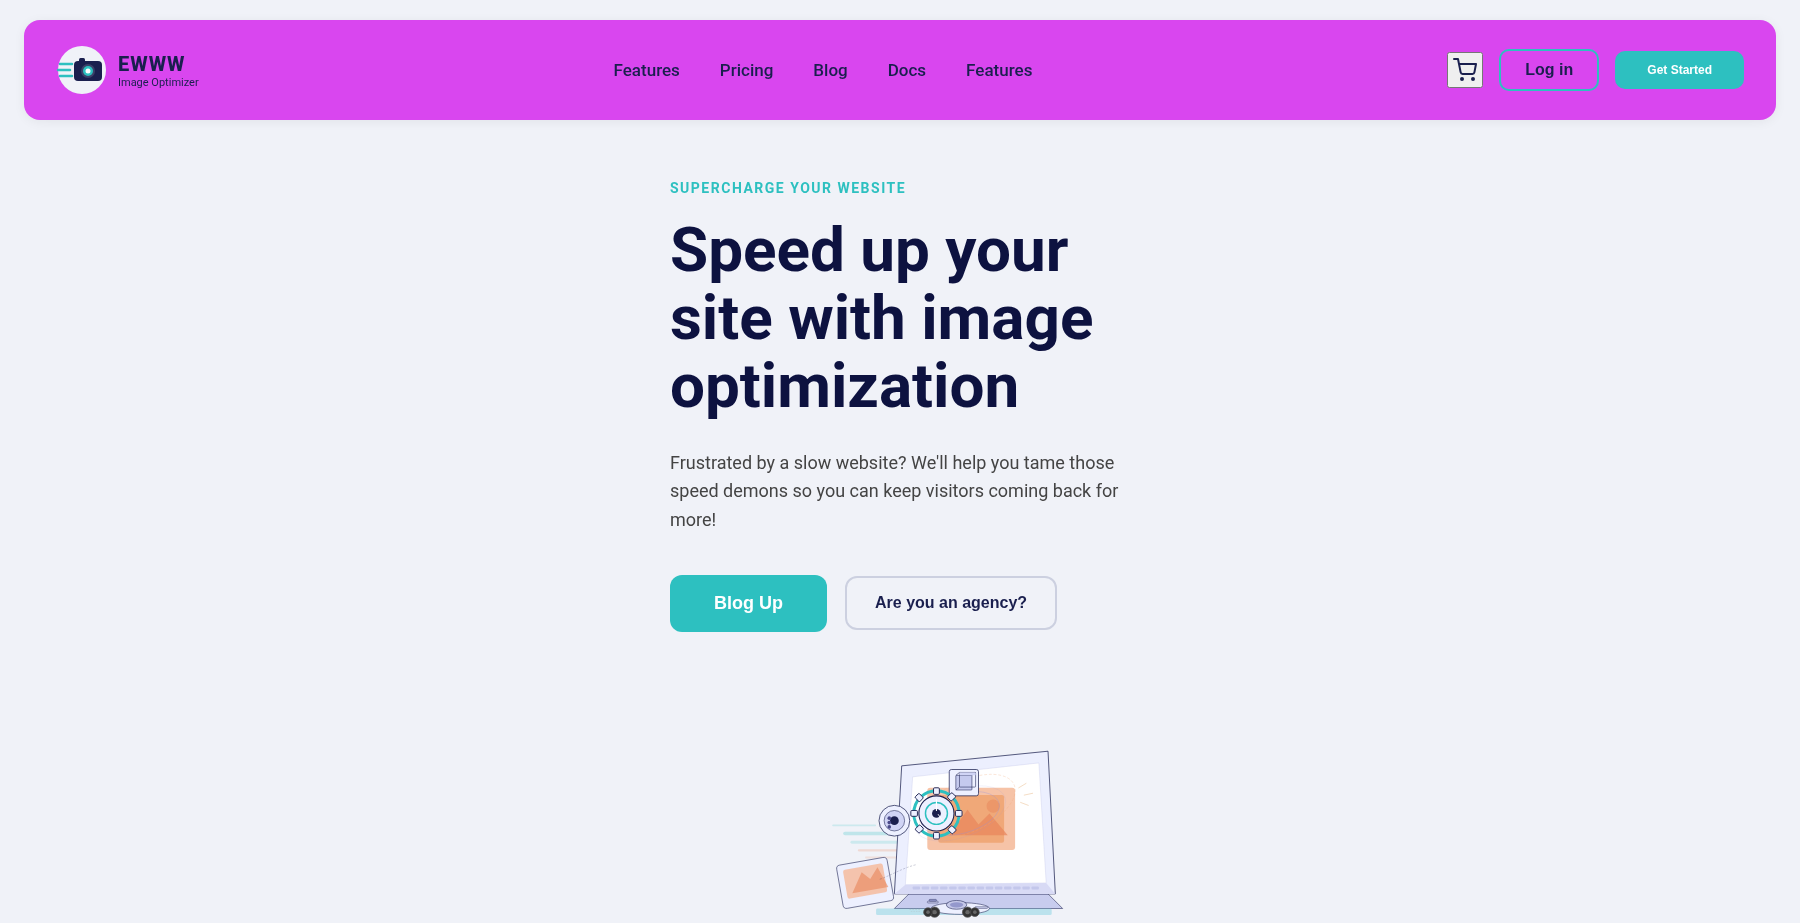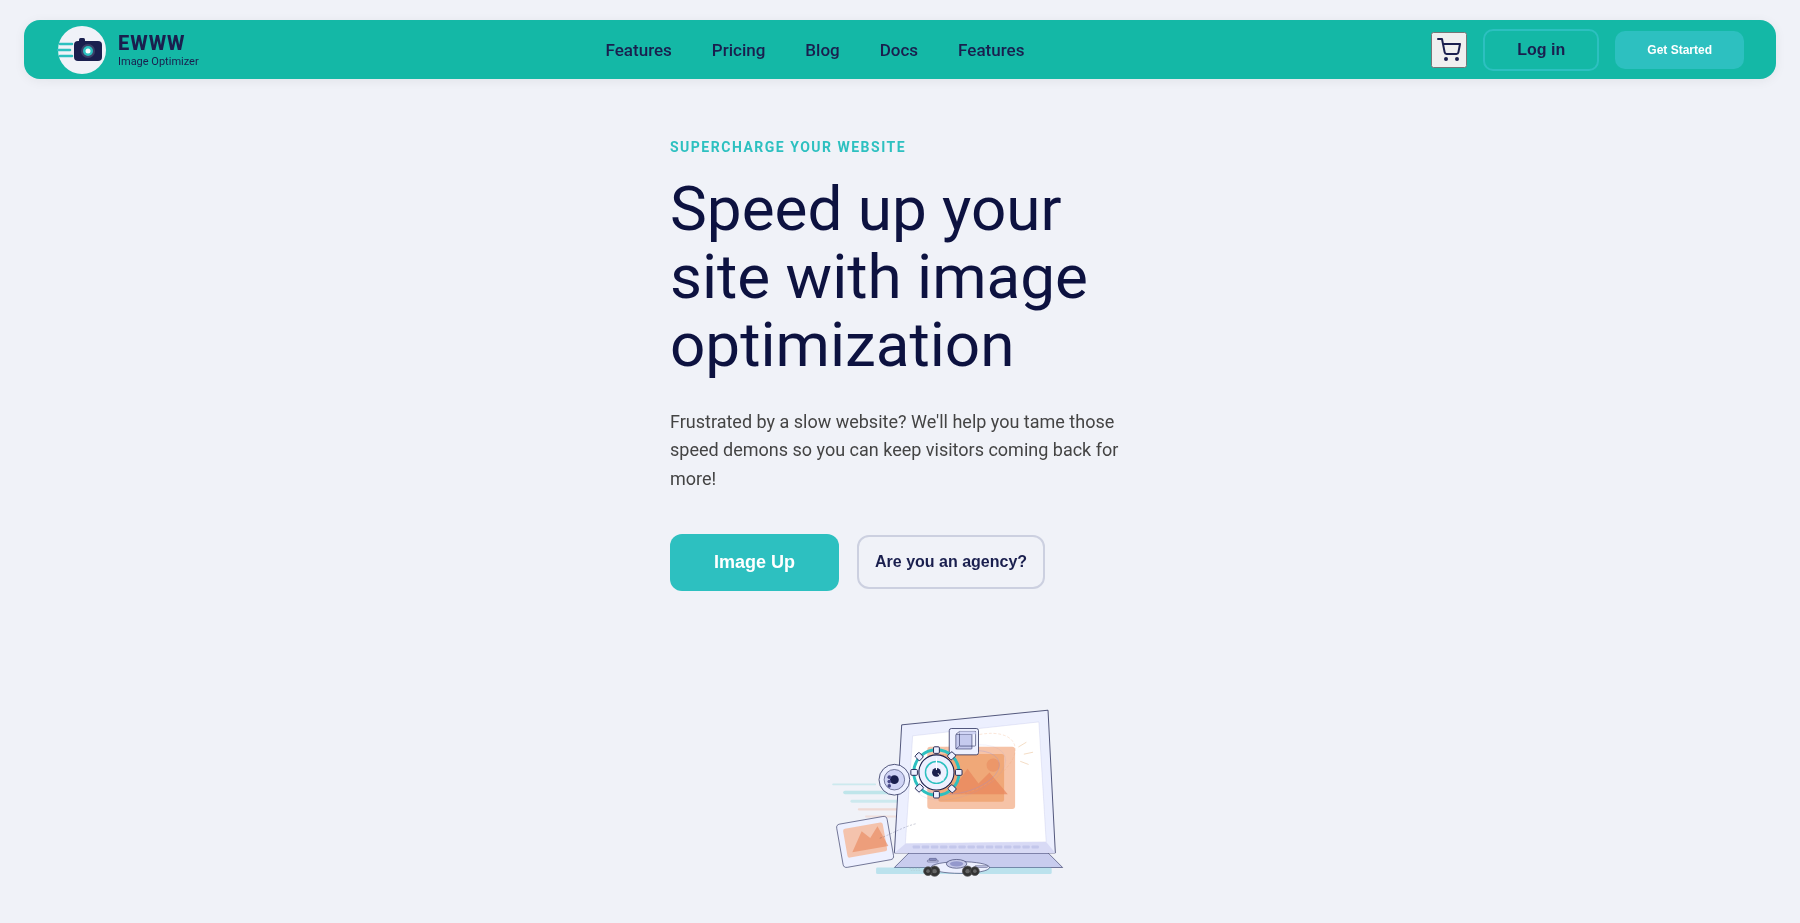--- a/index.html
+++ b/index.html
@@ -5,25 +5,25 @@
     * { margin: 0; padding: 0; box-sizing: border-box; }
     body {
       font-family: -apple-system, BlinkMacSystemFont, 'Segoe UI', Roboto, sans-serif;
       background: #f0f2f8;
       min-height: 923px;
       overflow-x: hidden;
     }
 
     
     .header {
-      background: #14b8a6;
+      background: #d946ef;
       border-radius: 16px;
       margin: 20px 24px;
       padding: 0 32px;
-      height: 59px;
+      height: 100px;
       display: flex;
       align-items: center;
       box-shadow: 0 2px 12px rgba(0,0,0,0.06);
     }
     .logo-area {
       display: flex;
       align-items: center;
       gap: 10px;
       text-decoration: none;
     }
@@ -73,21 +73,21 @@
       cursor: pointer;
       color: #1a1f4e;
       font-size: 20px;
     }
     .btn-login {
       border: 2px solid #2dc0c0;
       background: transparent;
       color: #1a1f4e;
       font-size: 16px;
       font-weight: 600;
-      padding: 10px 32px;
+      padding: 10px 24px;
       border-radius: 10px;
       cursor: pointer;
     }
     .btn-get-started {
       background: #2dc0c0;
       color: #fff;
       font-size: 12px;
       font-weight: 600;
       padding: 12px 32px;
       border-radius: 10px;
@@ -112,21 +112,21 @@
     .hero-eyebrow {
       font-size: 14px;
       font-weight: 700;
       color: #2dc0c0;
       letter-spacing: 1.5px;
       text-transform: uppercase;
       margin-bottom: 20px;
     }
     .hero-heading {
       font-size: 62px;
-      font-weight: 400;
+      font-weight: 700;
       color: #0d1240;
       line-height: 1.1;
       margin-bottom: 28px;
     }
     .hero-body {
       font-size: 18px;
       color: #444;
       line-height: 1.6;
       margin-bottom: 40px;
       max-width: 460px;
@@ -144,21 +144,21 @@
       padding: 18px 44px;
       border-radius: 12px;
       border: none;
       cursor: pointer;
     }
     .btn-agency {
       background: transparent;
       color: #1a1f4e;
       font-size: 16px;
       font-weight: 700;
-      padding: 16px 16px;
+      padding: 16px 28px;
       border-radius: 12px;
       border: 2px solid #ccd0e0;
       cursor: pointer;
     }
 
     
     .hero-illustration {
       flex: 1;
       position: relative;
       height: 680px;
@@ -224,21 +224,21 @@
 <section class="hero">
   <div class="hero-content">
     <p class="hero-eyebrow">SUPERCHARGE YOUR WEBSITE</p>
     <h1 class="hero-heading">
       <span>Speed up your</span><br>
       <span>site with image</span><br>
       <span>optimization</span>
     </h1>
     <p class="hero-body">Frustrated by a slow website? We'll help you tame those speed demons so you can keep visitors coming back for more!</p>
     <div class="hero-buttons">
-      <button class="btn-signup">Image Up</button>
+      <button class="btn-signup">Blog Up</button>
       <button class="btn-agency">Are you an agency?</button>
     </div>
   </div>
 
   <div class="hero-illustration">
     <svg class="illus-svg" viewBox="0 0 820 680" fill="none" xmlns="http://www.w3.org/2000/svg">
 
       <rect x="200" y="360" width="380" height="10" rx="5" fill="#2dc0c0" opacity="0.25"></rect>
       <rect x="220" y="385" width="300" height="8" rx="4" fill="#2dc0c0" opacity="0.18"></rect>
       <rect x="240" y="408" width="200" height="6" rx="3" fill="#f0a080" opacity="0.3"></rect>

